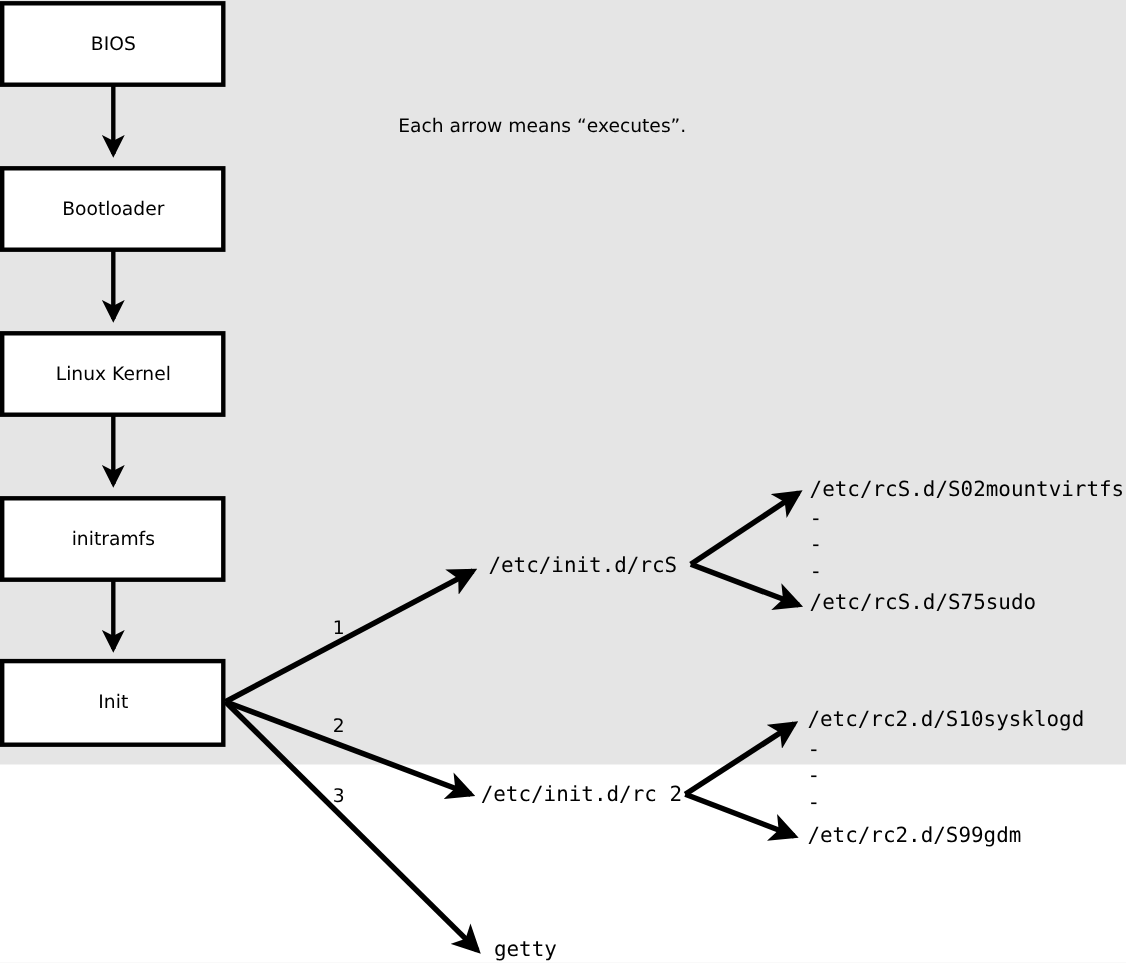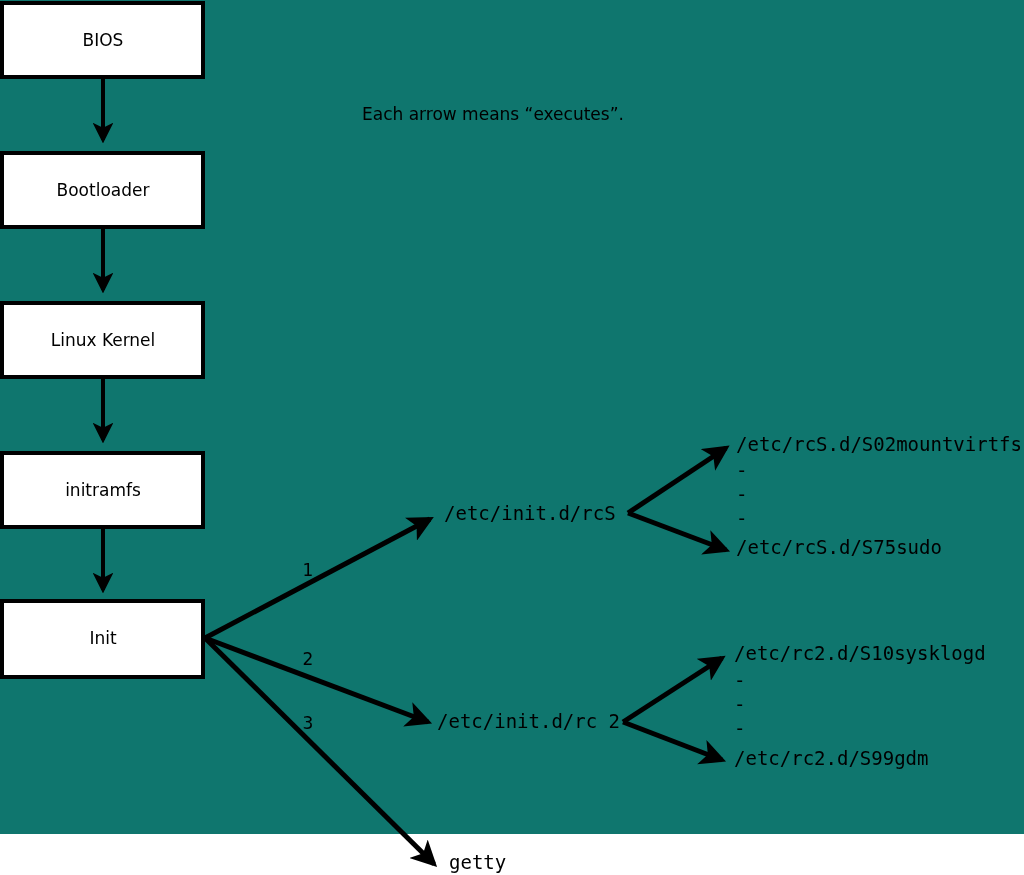--- a/index.html
+++ b/index.html
@@ -9,22 +9,22 @@
   }
   body {
     width: 1024px;
     height: 875px;
     overflow: hidden;
     font-family: "DejaVu Sans", sans-serif;
   }
   #diagram-root {
     position: relative;
     width: 1024px;
-    height: 834px;
-    background: #0f766e;
+    height: 695px;
+    background: #e5e5e5;
   }
   svg#boot-flow {
     display: block;
     width: 1024px;
     height: 875px;
   }
   .box-rect {
     fill: #ffffff;
     stroke: #000000;
     stroke-width: 4;

